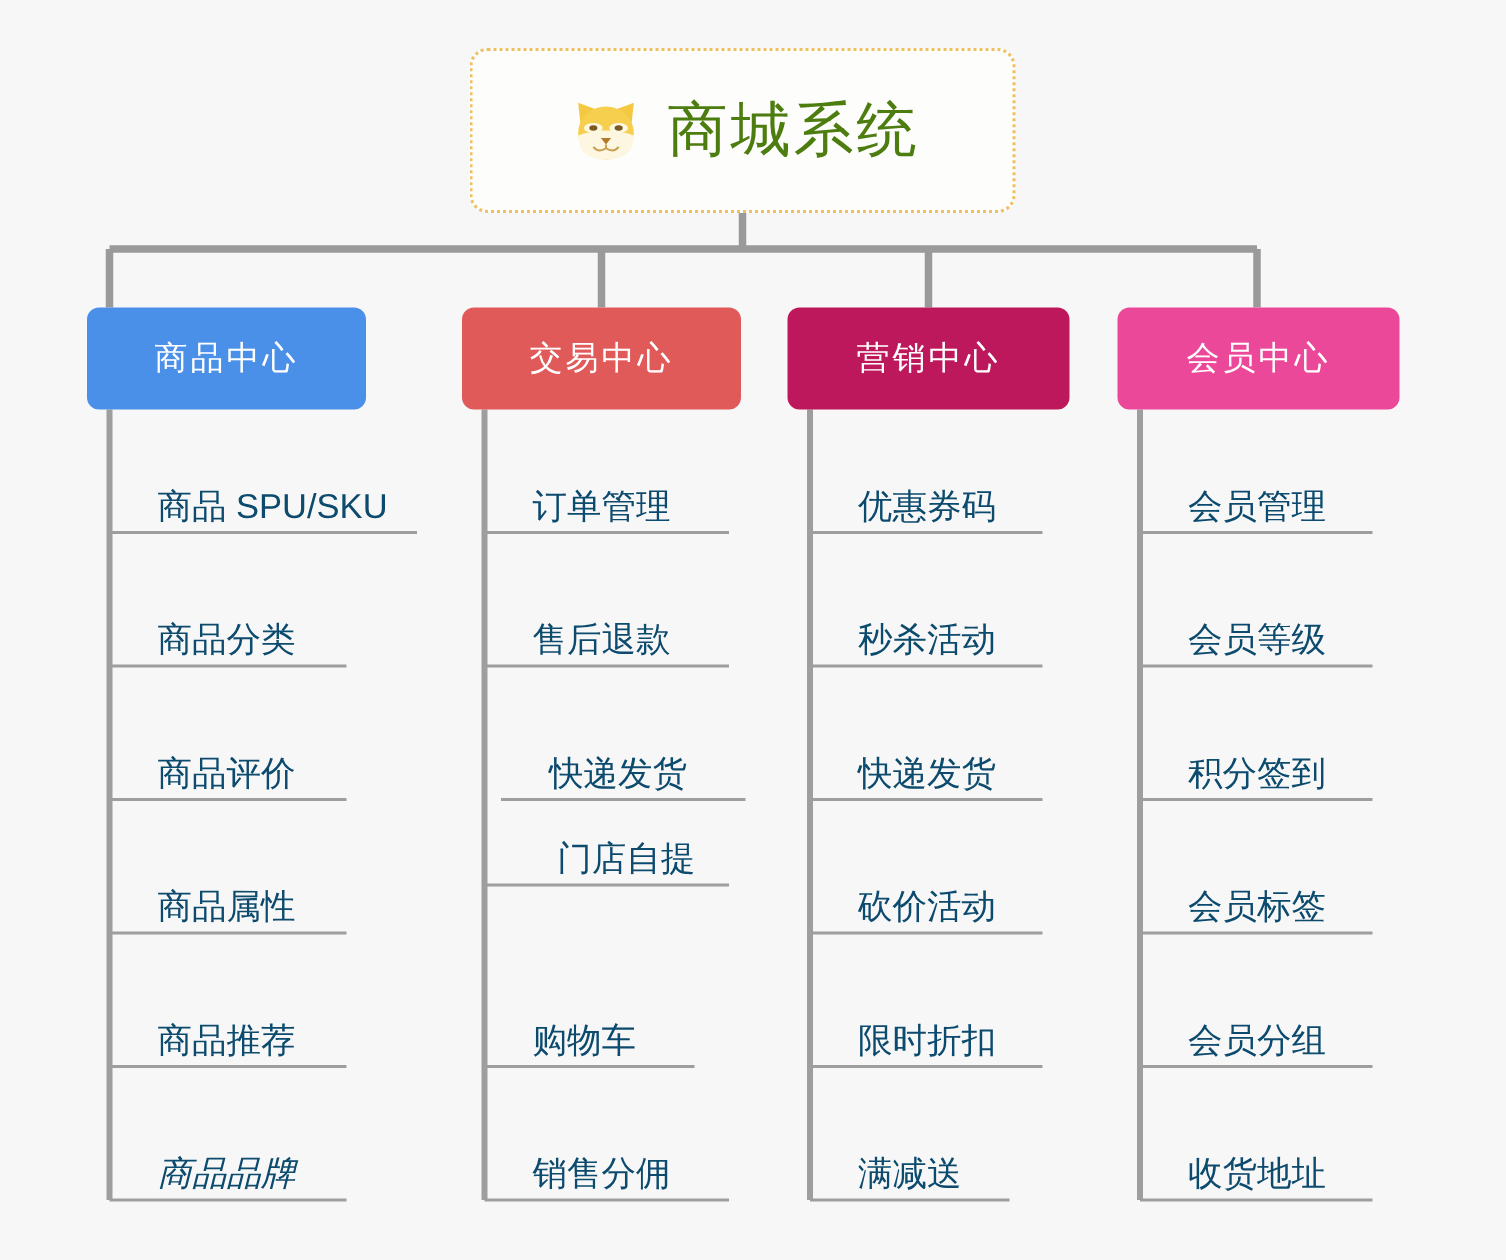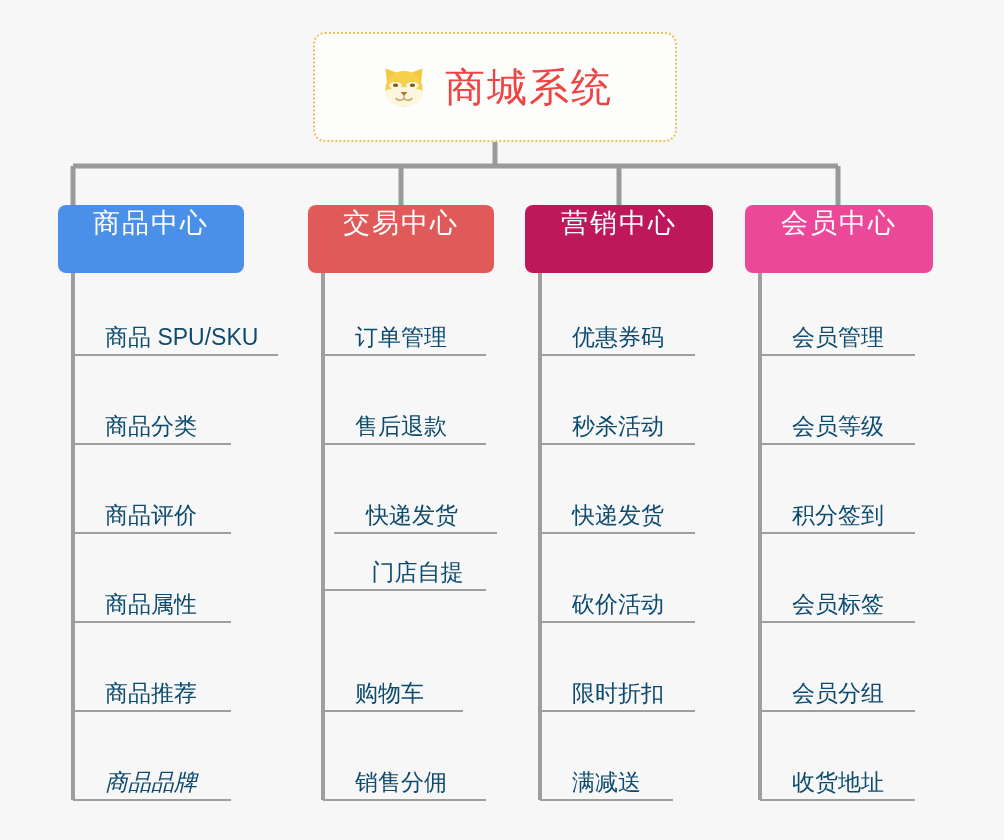--- a/index.html
+++ b/index.html
@@ -39,21 +39,21 @@
     gap: 14px;
   }
   .root-icon {
     width: 54px;
     height: 54px;
     position: relative;
     flex: none;
   }
   .root-title {
     font-size: 40px;
-    color: #ef4444;
+    color: #4d7c0f;
     letter-spacing: 2px;
     line-height: 1;
     white-space: nowrap;
   }
 
   
   #connectors {
     position: absolute;
     left: 0;
     top: 0;
@@ -62,23 +62,24 @@
     pointer-events: none;
   }
 
   
   .cat-box {
     position: absolute;
     box-sizing: border-box;
     height: 68px;
     border-radius: 8px;
     display: flex;
+    align-items: center;
     justify-content: center;
     color: #ffffff;
-    font-size: 27px;
+    font-size: 22px;
     letter-spacing: 2px;
     white-space: nowrap;
   }
 
   
   .leaf {
     position: absolute;
     box-sizing: border-box;
     height: 43px;
     display: flex;

